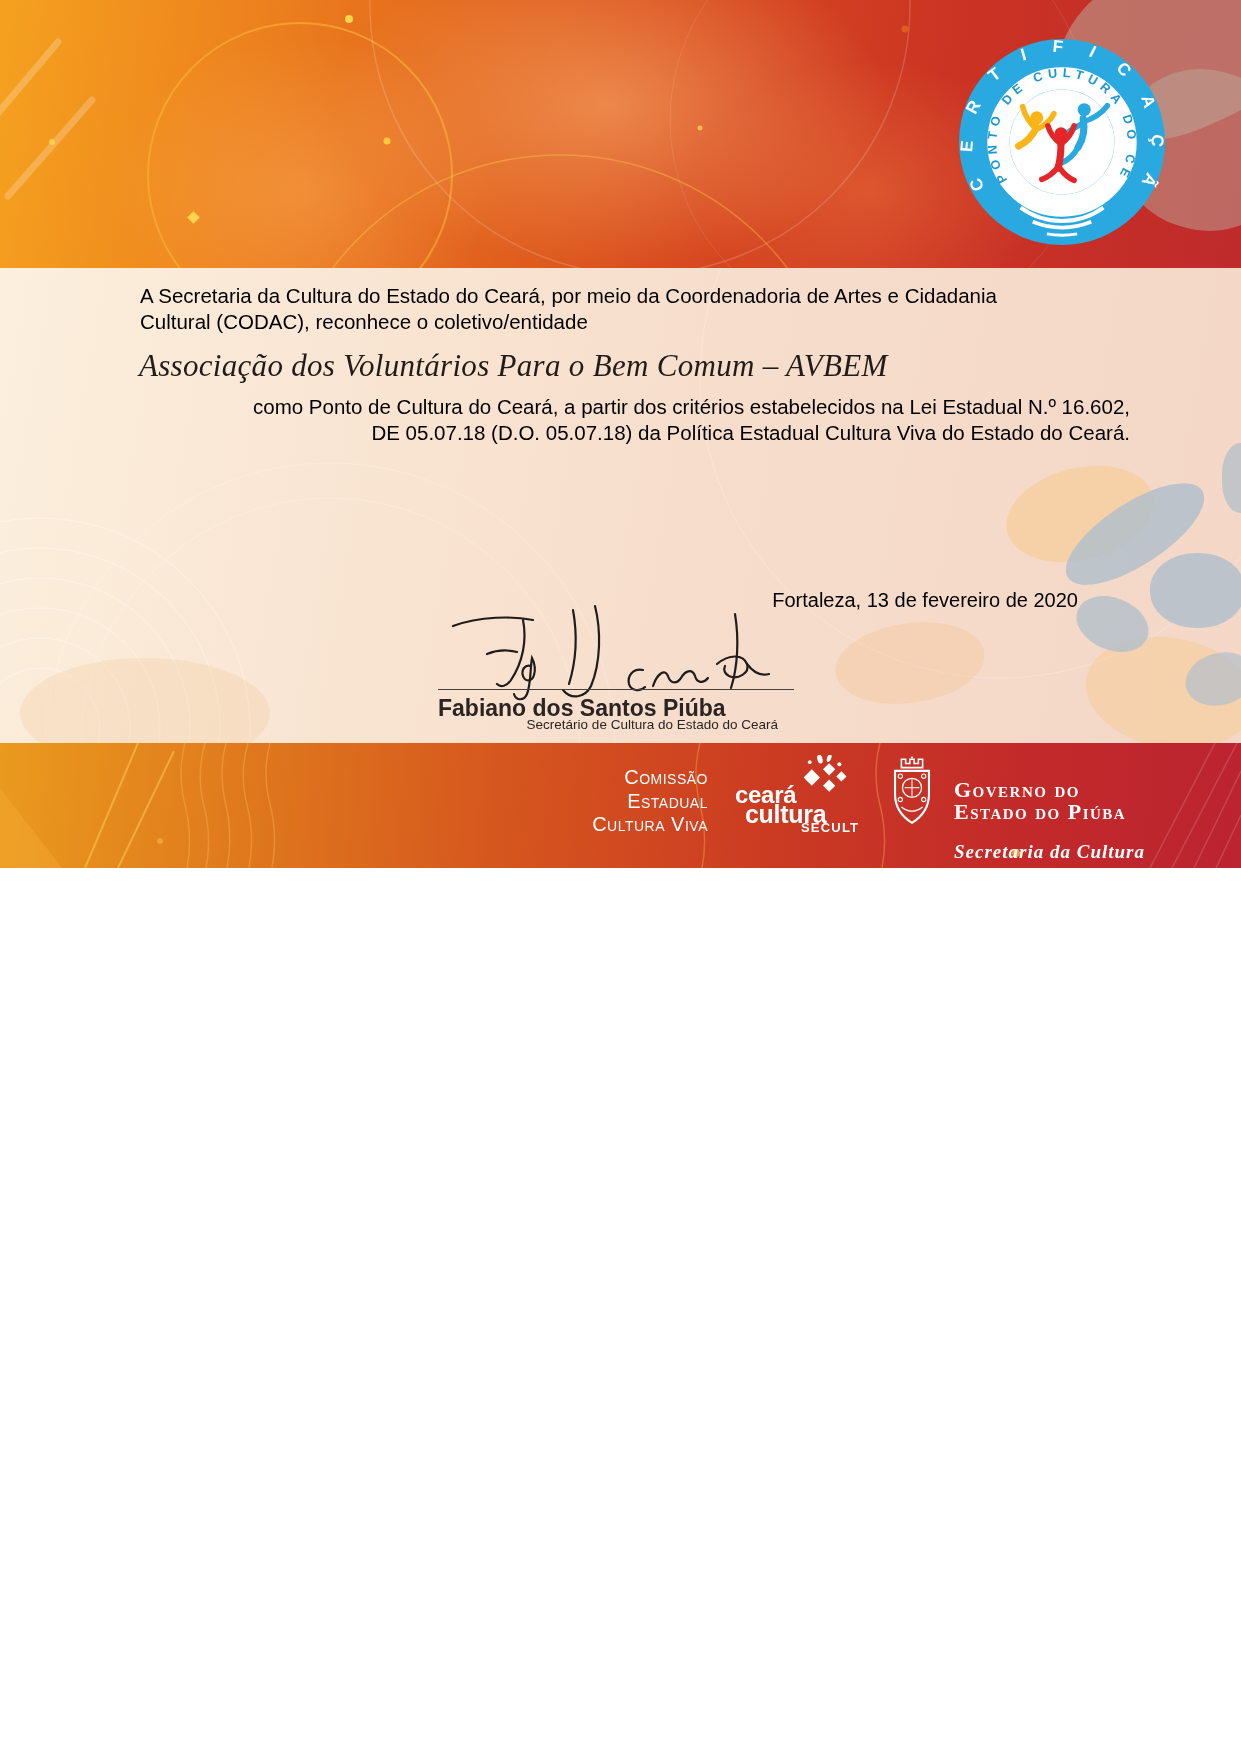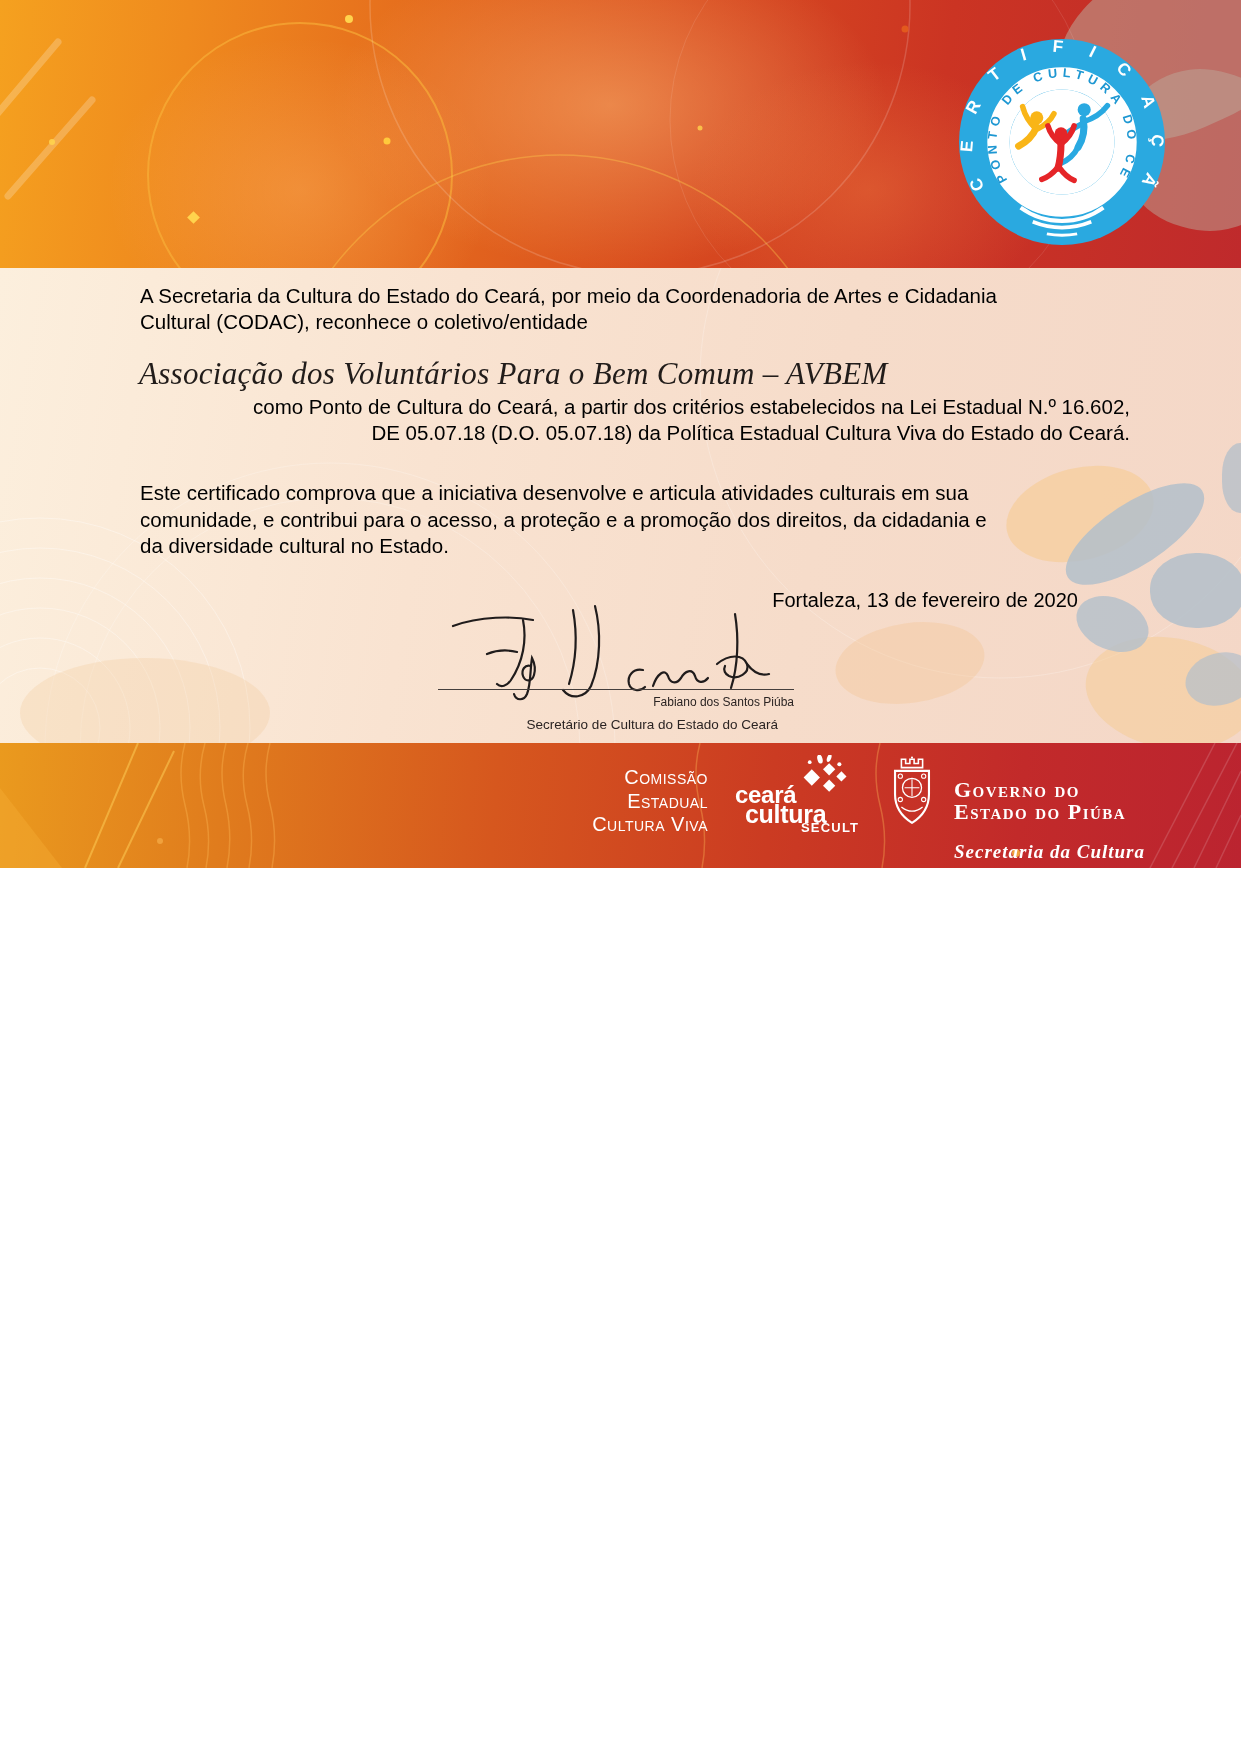--- a/index.html
+++ b/index.html
@@ -40,27 +40,27 @@
   .md-gray2{left:1150px;top:285px;width:95px;height:75px;border-radius:48%;background:#b3bfca;opacity:.85;}
   .md-gray3{left:1075px;top:330px;width:75px;height:52px;border-radius:50%;
     background:#b3bfca;opacity:.8;transform:rotate(22deg);}
   .md-gray4{left:1222px;top:175px;width:40px;height:70px;border-radius:45%;background:#b3bfca;opacity:.75;}
   .md-gray5{left:1185px;top:385px;width:70px;height:52px;border-radius:50%;
     background:#b3bfca;opacity:.7;transform:rotate(-15deg);}
 
   .txt{position:absolute;color:#000000;}
   .intro{left:140px;top:283px;width:990px;font-size:20.5px;line-height:26px;}
   .entity{left:139px;top:348px;width:900px;font-family:"Liberation Serif",serif;font-style:italic;
-          font-size:31px;color:#211c1a;letter-spacing:.3px;margin-top:8px;}
+          font-size:31px;color:#211c1a;letter-spacing:.3px;}
   .recognition{left:140px;top:394px;width:990px;font-size:20.5px;line-height:26px;text-align:right;}
   .statement{left:140px;top:480px;width:990px;font-size:20.5px;line-height:26.5px;}
   .dateline{right:163px;top:589px;font-size:20px;}
   .sig-svg{left:435px;top:592px;width:370px;height:120px;}
   .sig-line{left:438px;top:689px;width:356px;border-top:1.5px solid #453f3d;}
-  .signer-name{left:438px;top:695px;width:356px;text-align:right;font-size:12px;color:#2b2423;}
+  .signer-name{left:438px;top:695px;width:356px;text-align:left;font-size:23px;color:#2b2423;font-weight:bold;}
   .signer-title{left:422px;top:717px;width:356px;text-align:right;font-size:13.5px;color:#2b2423;}
 
   
   .bottom-band{position:absolute;left:0;top:743px;width:1241px;height:125px;overflow:hidden;color:#fff;
     background:linear-gradient(95deg,#ea9a1e 0%,#e07c1d 18%,#d6571e 40%,#cb3b22 62%,#c22a2a 82%,#bb2430 100%);}
   .comissao{position:absolute;left:478px;top:23px;width:230px;text-align:right;
     font-variant:small-caps;font-size:20px;line-height:23.5px;letter-spacing:.5px;font-weight:500;}
   .secult{position:absolute;left:733px;top:0;width:125px;height:125px;font-weight:bold;}
   .secult-l1{position:absolute;left:2px;top:38px;font-size:24px;letter-spacing:-.3px;}
   .secult-l2{position:absolute;left:12px;top:57px;font-size:25px;letter-spacing:-.3px;}
@@ -174,21 +174,20 @@
     <div class="blob md-gray1"></div>
     <div class="blob md-gray2"></div>
     <div class="blob md-gray3"></div>
     <div class="blob md-gray4"></div>
     <div class="blob md-gray5"></div>
   </div>
 
   <div class="txt intro">A Secretaria da Cultura do Estado do Ceará, por meio da Coordenadoria de Artes e Cidadania<br>Cultural (CODAC), reconhece o coletivo/entidade</div>
   <div class="txt entity">Associação dos Voluntários Para o Bem Comum – AVBEM</div>
   <div class="txt recognition">como Ponto de Cultura do Ceará, a partir dos critérios estabelecidos na Lei Estadual N.º 16.602,<br>DE 05.07.18 (D.O. 05.07.18) da Política Estadual Cultura Viva do Estado do Ceará.</div>
-  <div class="txt statement">Este certificado comprova que a iniciativa desenvolve e articula atividades culturais em sua<br>comunidade, e contribui para o acesso, a proteção e a promoção dos direitos, da cidadania e<br>da diversidade cultural no Estado.</div>
   <div class="txt dateline">Fortaleza, 13 de fevereiro de 2020</div>
 
   <svg class="abs sig-svg" viewBox="0 0 370 120" style="overflow:visible">
     <g fill="none" stroke="#201c1c" stroke-width="2.2" stroke-linecap="round">
       <path d="M18,34 C45,24 78,24 98,28"></path>
       <path d="M88,28 C92,48 88,70 76,88 C72,94 66,96 62,92"></path>
       <path d="M52,62 C62,58 74,58 82,60"></path>
       <path d="M96,74 C90,72 86,78 88,84 C90,90 97,90 99,83 C101,76 99,70 97,66 C95,78 96,92 92,102 C89,109 81,109 79,102"></path>
       <path d="M138,18 C142,40 142,66 134,92"></path>
       <path d="M160,14 C166,38 166,70 156,94 C150,106 136,108 128,98"></path>

